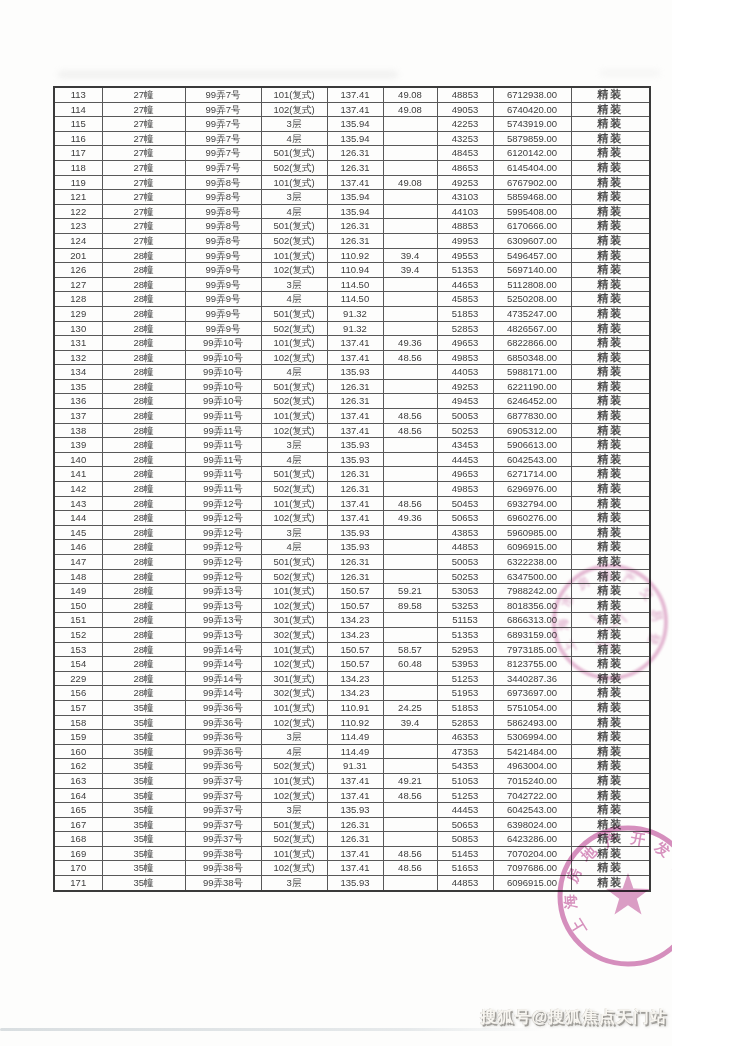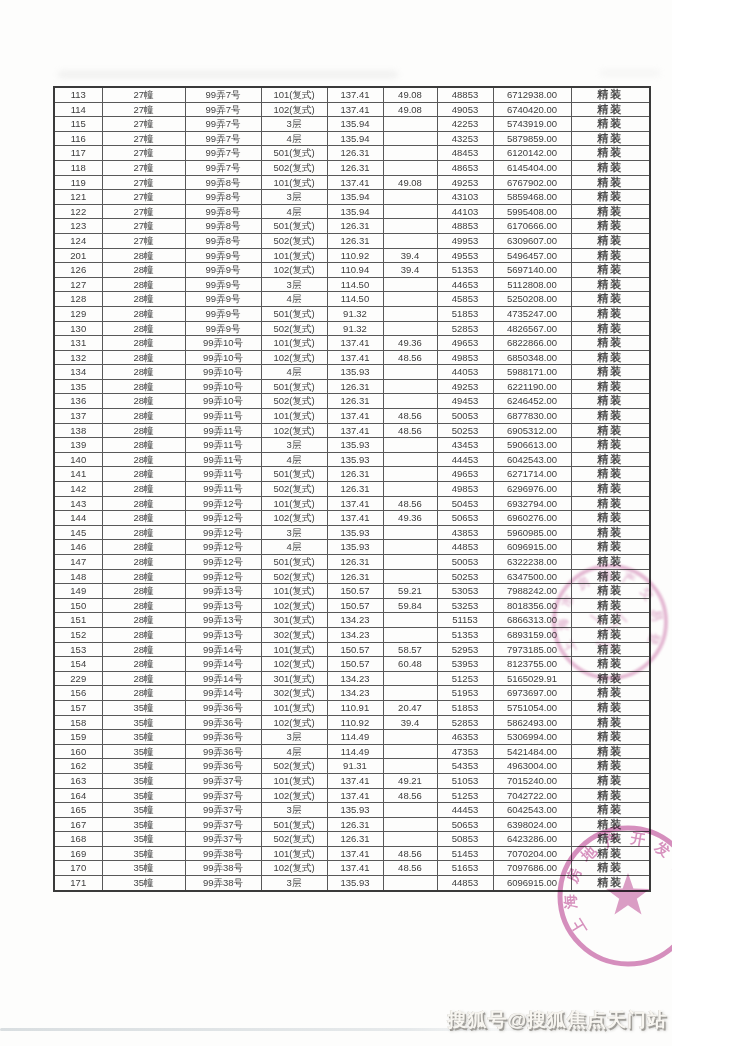--- a/index.html
+++ b/index.html
@@ -27,21 +27,21 @@
   table.price-table td:last-child {
     font-weight:700; color:#4a4a4a; letter-spacing:2px; font-size:11px;
   }
   
   .stamp { position:absolute; mix-blend-mode:multiply; pointer-events:none; }
   .stamp-upper { left:548px; top:551px; opacity:.50; filter:blur(0.8px); }
   .stamp-lower { left:548px; top:815px; opacity:.72; filter:blur(0.5px); }
   
   .watermark {
     position:absolute; right:5px; top:1007px;
-    font-size:19px; font-weight:700; letter-spacing:1px;
+    font-size:16px; font-weight:700; letter-spacing:1px;
     color:#f8f6f1;
     text-shadow: 1.5px 1.5px 0 #a09e99, -0.5px -0.5px 0 #cfcdc8,
                  2px 2px 3px rgba(110,108,102,.45);
   }
   
   .edge-line {
     position:absolute; left:0; top:1028px; width:545px; height:3px;
     background:linear-gradient(to right,#d3d9dc,#e2e6e8 75%,rgba(226,230,232,0));
     border-radius:2px; opacity:.85;
   }
@@ -459,21 +459,21 @@
           <td>53053</td>
           <td>7988242.00</td>
           <td>精装</td>
         </tr>
         <tr>
           <td>150</td>
           <td>28幢</td>
           <td>99弄13号</td>
           <td>102(复式)</td>
           <td>150.57</td>
-          <td>59.84</td>
+          <td>89.58</td>
           <td>53253</td>
           <td>8018356.00</td>
           <td>精装</td>
         </tr>
         <tr>
           <td>151</td>
           <td>28幢</td>
           <td>99弄13号</td>
           <td>301(复式)</td>
           <td>134.23</td>
@@ -516,41 +516,41 @@
           <td>精装</td>
         </tr>
         <tr>
           <td>229</td>
           <td>28幢</td>
           <td>99弄14号</td>
           <td>301(复式)</td>
           <td>134.23</td>
           <td></td>
           <td>51253</td>
-          <td>5165029.91</td>
+          <td>3440287.36</td>
           <td>精装</td>
         </tr>
         <tr>
           <td>156</td>
           <td>28幢</td>
           <td>99弄14号</td>
           <td>302(复式)</td>
           <td>134.23</td>
           <td></td>
           <td>51953</td>
           <td>6973697.00</td>
           <td>精装</td>
         </tr>
         <tr>
           <td>157</td>
           <td>35幢</td>
           <td>99弄36号</td>
           <td>101(复式)</td>
           <td>110.91</td>
-          <td>20.47</td>
+          <td>24.25</td>
           <td>51853</td>
           <td>5751054.00</td>
           <td>精装</td>
         </tr>
         <tr>
           <td>158</td>
           <td>35幢</td>
           <td>99弄36号</td>
           <td>102(复式)</td>
           <td>110.92</td>

